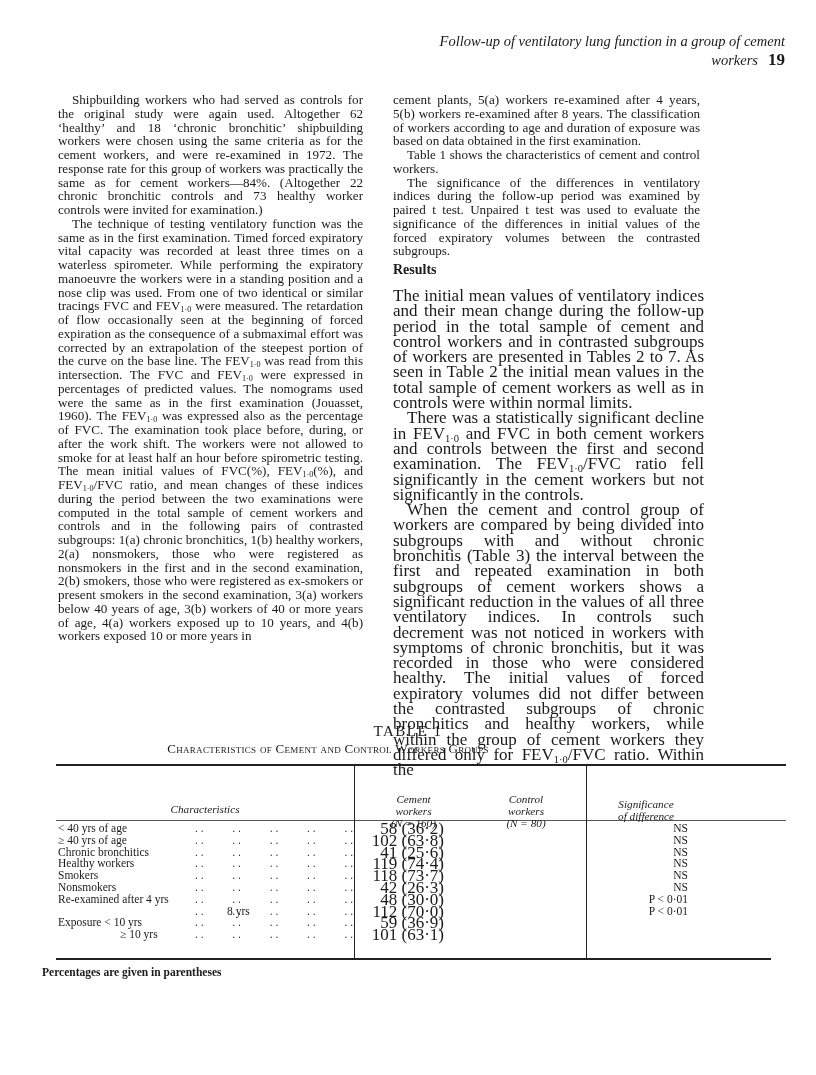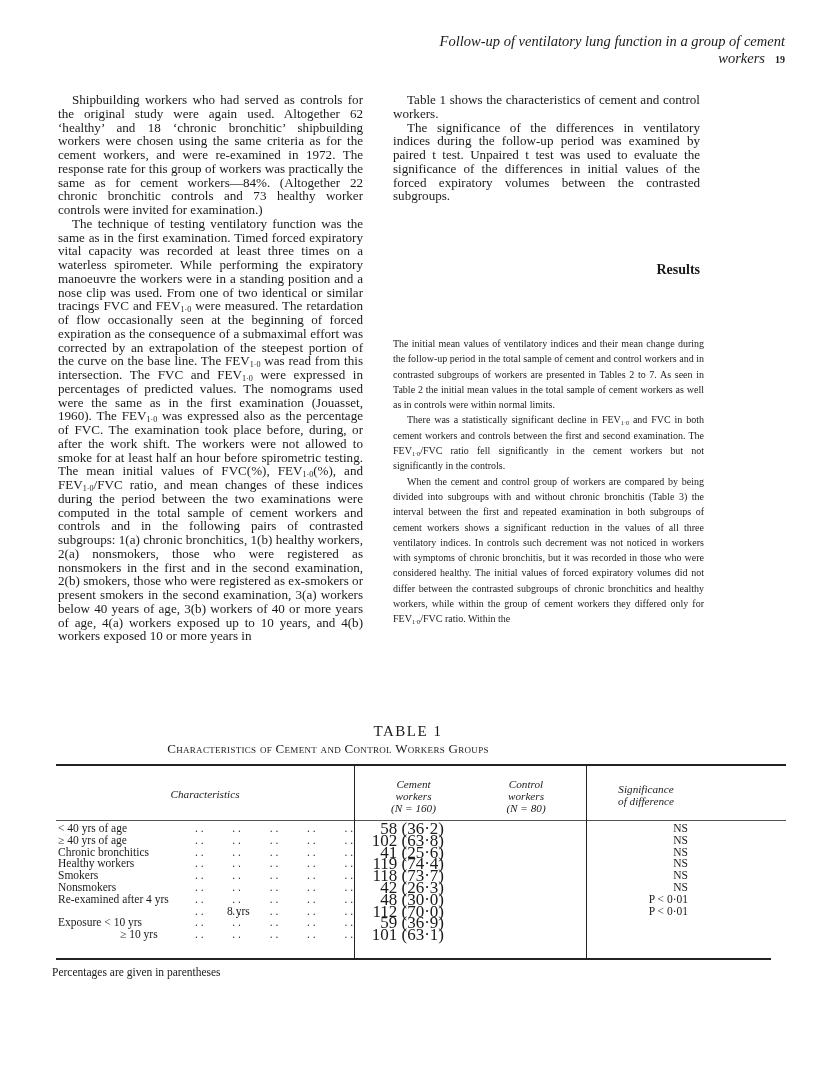--- a/index.html
+++ b/index.html
@@ -1,62 +1,63 @@
 <!DOCTYPE html>
 <html><head>
 <meta charset="utf-8">
 <style>
   html, body { margin: 0; padding: 0; background: #ffffff; }
   body { width: 816px; height: 1075px; position: relative; overflow: hidden;
          font-family: "Liberation Serif", "DejaVu Serif", serif; color: #1a1a1a; }
   .running-head { position: absolute; top: 33px; left: 380px; width: 405px; text-align: right;
          font-size: 14.5px; font-style: italic; }
-  .running-head .pg { font-style: normal; font-weight: bold; margin-left: 10px; font-size: 10px; }
+  .running-head .pg { font-style: normal; font-weight: bold; margin-left: 10px; font-size: 17px; }
   .col { position: absolute; text-align: justify; }
   .col-left { left: 58px; top: 93px; width: 305px; font-size: 13.1px; line-height: 13.75px; }
   .col-right-a { left: 393px; top: 93px; width: 307px; font-size: 13.1px; line-height: 13.75px; }
-  .col-right-b { left: 393px; top: 288px; width: 311px; font-size: 10px; line-height: 15.3px; margin-top: 48px; }
+  .col-right-b { left: 393px; top: 288px; width: 311px; font-size: 17px; line-height: 15.3px; }
   .col p { margin: 0; text-indent: 14px; }
   .col p.noindent { text-indent: 0; }
-  .section-head { position: absolute; left: 393px; top: 262px; width: 307px; text-align: right;
+  .section-head { position: absolute; left: 393px; top: 262px; width: 307px; text-align: left;
          font-weight: bold; font-size: 14px; }
   sub { font-size: 0.62em; vertical-align: -0.25em; line-height: 0; }
   .table-title { position: absolute; top: 723px; left: 0; width: 816px; text-align: center;
          font-size: 15px; letter-spacing: 1.5px; }
   .table-caption { position: absolute; top: 741px; left: 0; width: 656px; text-align: center;
          font-size: 13px; font-variant: small-caps; letter-spacing: 0.3px; }
   .tbl { position: absolute; left: 56px; top: 764px; width: 730px; height: 230px; }
   .hl { position: absolute; left: 0; width: 730px; background: #222; }
   .vl { position: absolute; width: 1px; background: #222; }
-  .th { position: absolute; text-align: center; font-style: italic; font-size: 11.2px; line-height: 12px; }
+  .th { position: absolute; text-align: center; font-style: italic; font-size: 11.2px; line-height: 12px; margin-top: 15px; }
   .rows-label { position: absolute; left: 2px; top: 59px; width: 295px; font-size: 11.5px; line-height: 11.8px; }
   .rows-label .r { height: 11.8px; position: relative; white-space: nowrap; }
   .rows-label .dots { position: absolute; right: 0; top: 0; letter-spacing: 0; color: #333; }
   .rows-cement { position: absolute; left: 300px; top: 59px; width: 100px; font-size: 17px; line-height: 11.8px; }
   .rows-control { position: absolute; left: 420px; top: 59px; width: 100px; font-size: 11.5px; line-height: 11.8px; }
   .rows-sig { position: absolute; left: 532px; top: 59px; width: 100px; font-size: 11.5px; line-height: 11.8px; text-align: right; }
   .cell { height: 11.8px; white-space: nowrap; }
   .rows-cement .cell { text-align: right; padding-right: 12px; }
   .rows-control .cell { text-align: right; padding-right: 8px; }
   .dash { display: inline-block; width: 11px; height: 1px; background: #444; vertical-align: middle; margin-right: 10px; }
-  .footnote { position: absolute; left: 52px; top: 966px; font-size: 11.5px; }
+  .footnote { position: absolute; left: 42px; top: 966px; font-size: 11.5px; font-weight: bold; }
 </style>
 </head>
 <body>
 
 <div class="running-head">
   <span>Follow-up of ventilatory lung function in a group of cement workers</span><span class="pg">19</span>
 </div>
 
 <div class="col col-left">
   <p>Shipbuilding workers who had served as controls for the original study were again used. Altogether 62 ‘healthy’ and 18 ‘chronic bronchitic’ shipbuilding workers were chosen using the same criteria as for the cement workers, and were re-examined in 1972. The response rate for this group of workers was practically the same as for cement workers—84%. (Altogether 22 chronic bronchitic controls and 73 healthy worker controls were invited for examination.)</p>
   <p><span>The technique of testing ventilatory function was the same as in the first examination. Timed forced expiratory vital capacity was recorded at least three times on a waterless spirometer. While performing the expiratory manoeuvre the workers were in a standing position and a nose clip was used. From one of two identical or similar tracings FVC and FEV</span><sub>1·0</sub><span> were measured. The retardation of flow occasionally seen at the beginning of forced expiration as the consequence of a submaximal effort was corrected by an extrapolation of the steepest portion of the curve on the base line. The FEV</span><sub>1·0</sub><span> was read from this intersection. The FVC and FEV</span><sub>1·0</sub><span> were expressed in percentages of predicted values. The nomograms used were the same as in the first examination (Jouasset, 1960). The FEV</span><sub>1·0</sub><span> was expressed also as the percentage of FVC. The examination took place before, during, or after the work shift. The workers were not allowed to smoke for at least half an hour before spirometric testing. The mean initial values of FVC(%), FEV</span><sub>1·0</sub><span>(%), and FEV</span><sub>1·0</sub><span>/FVC ratio, and mean changes of these indices during the period between the two examinations were computed in the total sample of cement workers and controls and in the following pairs of contrasted subgroups: 1(a) chronic bronchitics, 1(b) healthy workers, 2(a) nonsmokers, those who were registered as nonsmokers in the first and in the second examination, 2(b) smokers, those who were registered as ex-smokers or present smokers in the second examination, 3(a) workers below 40 years of age, 3(b) workers of 40 or more years of age, 4(a) workers exposed up to 10 years, and 4(b) workers exposed 10 or more years in</span></p>
 </div>
 
 <div class="col col-right-a">
+  <p class="noindent">cement plants, 5(a) workers re-examined after 4 years, 5(b) workers re-examined after 8 years. The classification of workers according to age and duration of exposure was based on data obtained in the first examination.</p>
   <p>Table 1 shows the characteristics of cement and control workers.</p>
   <p>The significance of the differences in ventilatory indices during the follow-up period was examined by paired t test. Unpaired t test was used to evaluate the significance of the differences in initial values of the forced expiratory volumes between the contrasted subgroups.</p>
 </div>
 
 <div class="section-head">Results</div>
 
 <div class="col col-right-b">
   <p class="noindent">The initial mean values of ventilatory indices and their mean change during the follow-up period in the total sample of cement and control workers and in contrasted subgroups of workers are presented in Tables 2 to 7. As seen in Table 2 the initial mean values in the total sample of cement workers as well as in controls were within normal limits.</p>
   <p><span>There was a statistically significant decline in FEV</span><sub>1·0</sub><span> and FVC in both cement workers and controls between the first and second examination. The FEV</span><sub>1·0</sub><span>/FVC ratio fell significantly in the cement workers but not significantly in the controls.</span></p>
   <p><span>When the cement and control group of workers are compared by being divided into subgroups with and without chronic bronchitis (Table 3) the interval between the first and repeated examination in both subgroups of cement workers shows a significant reduction in the values of all three ventilatory indices. In controls such decrement was not noticed in workers with symptoms of chronic bronchitis, but it was recorded in those who were considered healthy. The initial values of forced expiratory volumes did not differ between the contrasted subgroups of chronic bronchitics and healthy workers, while within the group of cement workers they differed only for FEV</span><sub>1·0</sub><span>/FVC ratio. Within the</span></p>

